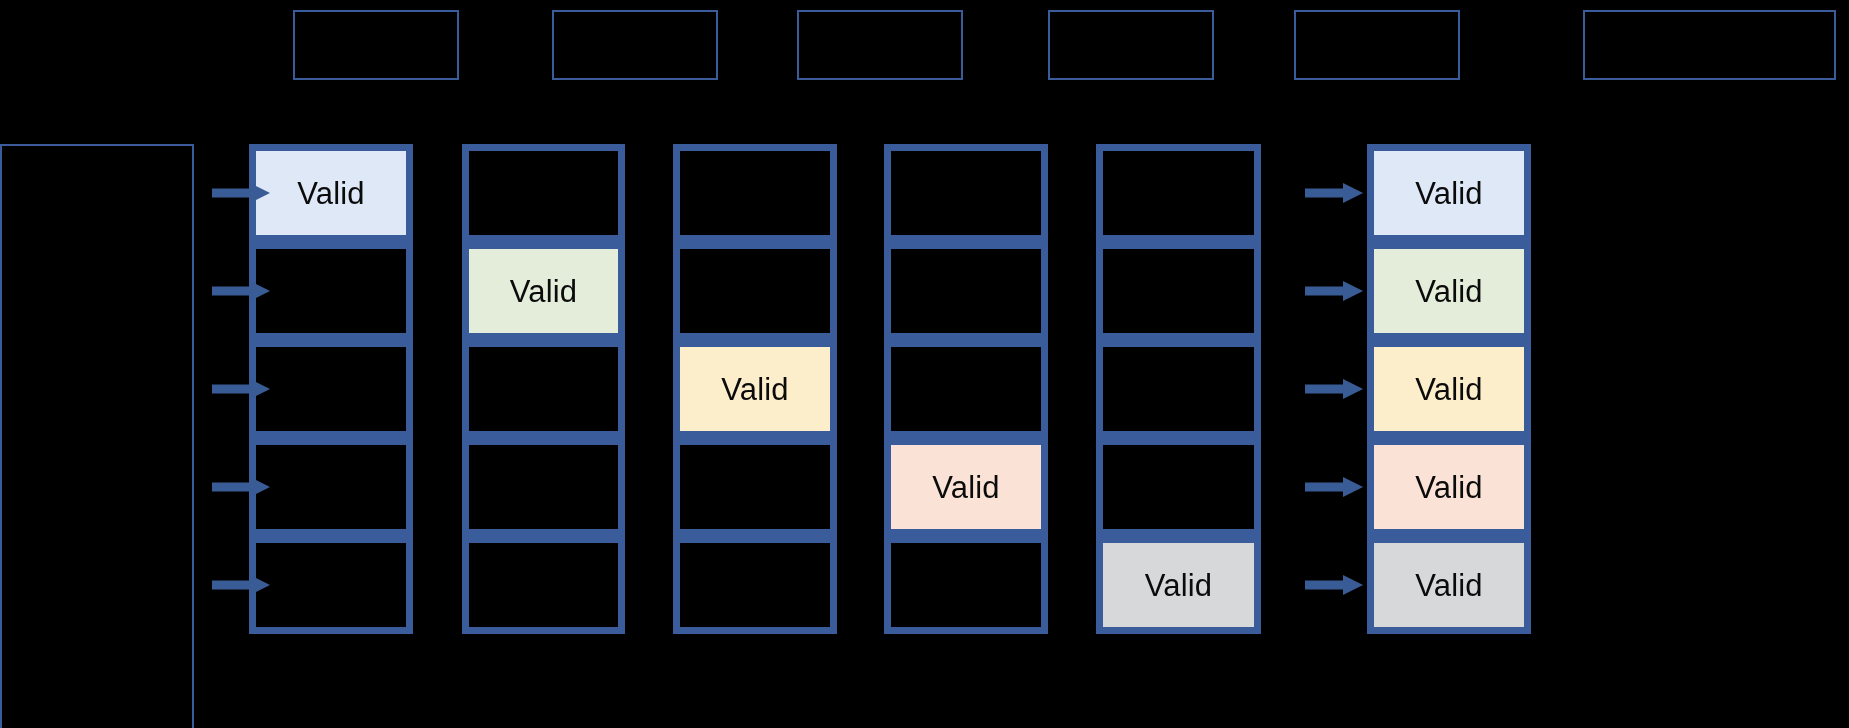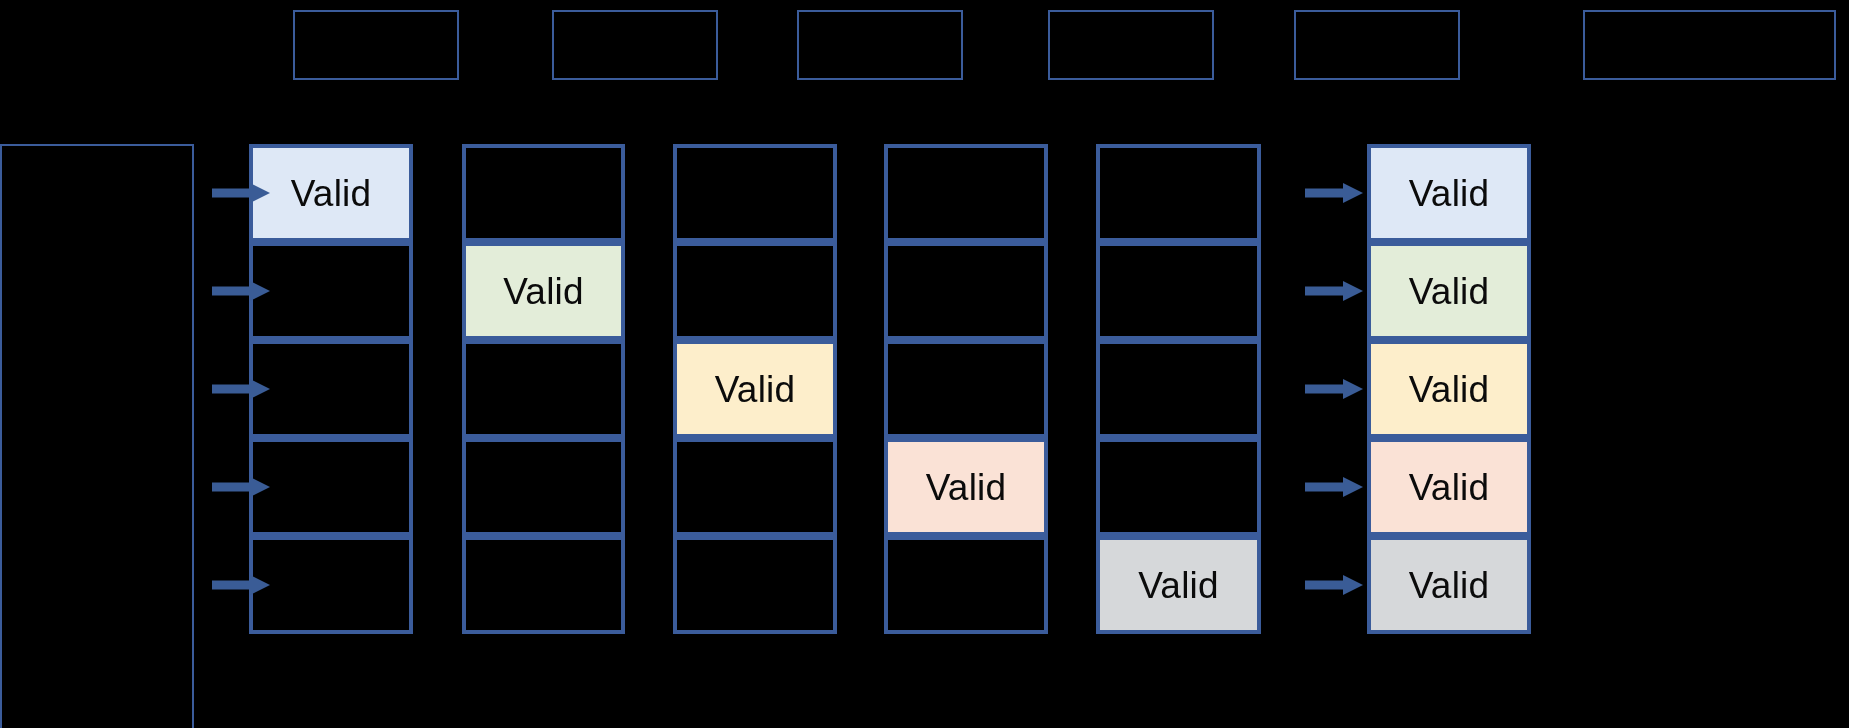--- a/index.html
+++ b/index.html
@@ -26,27 +26,27 @@
   }
   .header-box {
     position: absolute;
     box-sizing: border-box;
     border: 2px solid #3B5C9B;
     background: #000000;
   }
   .cell {
     position: absolute;
     box-sizing: border-box;
-    border: 4px solid #14b8a6;
+    border: 7px solid #14b8a6;
     background: #000000;
     display: flex;
     align-items: center;
     justify-content: center;
     color: #000000;
-    font-size: 37px;
+    font-size: 31px;
     letter-spacing: 0.2px;
     line-height: 1;
     overflow: hidden;
   }
   .cell.filled {
     color: #0B0B0B;
   }
   .arrow {
     position: absolute;
     height: 0;

